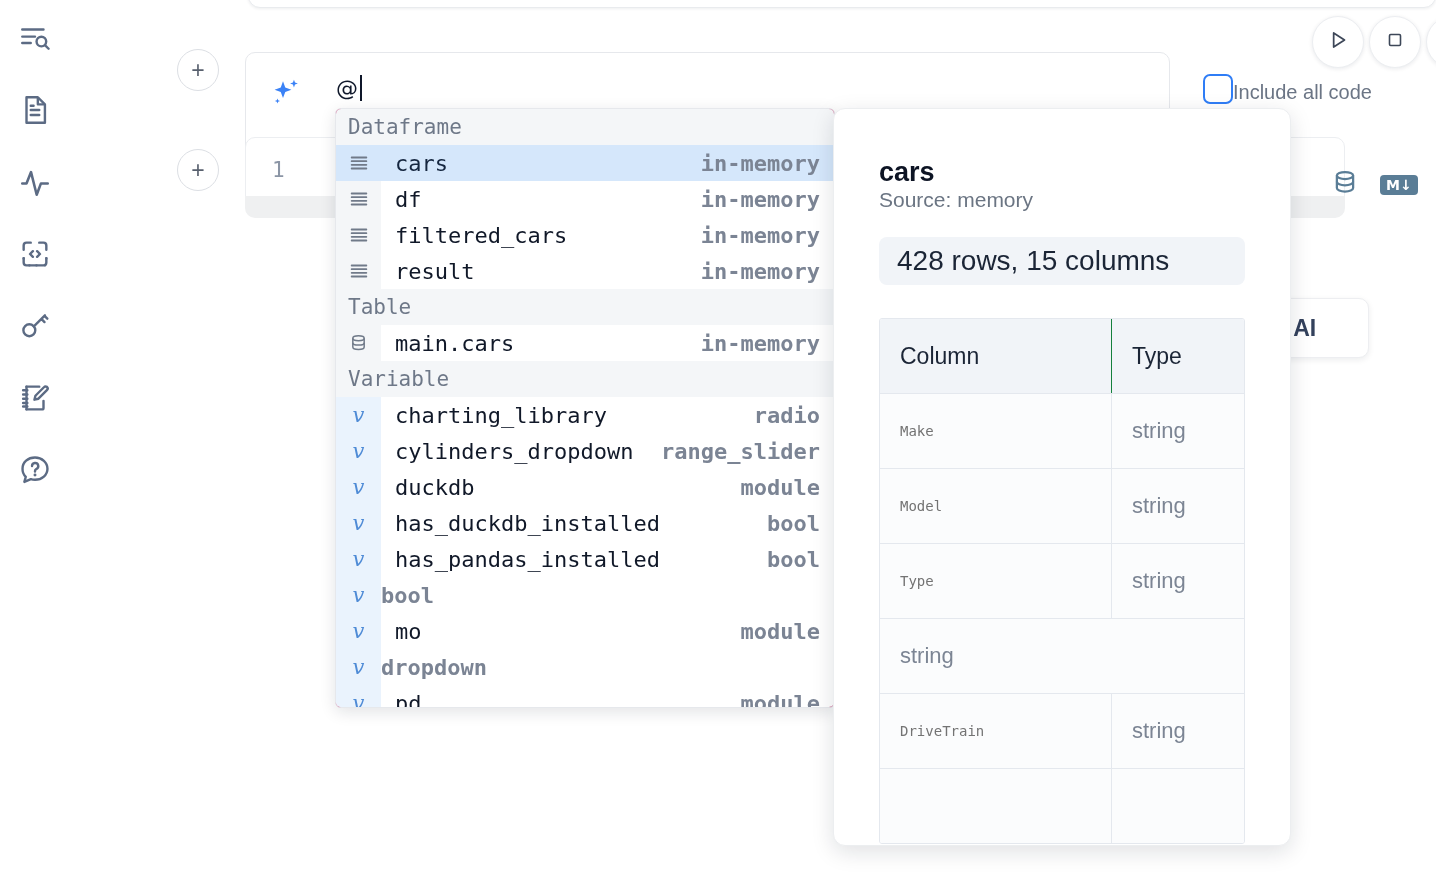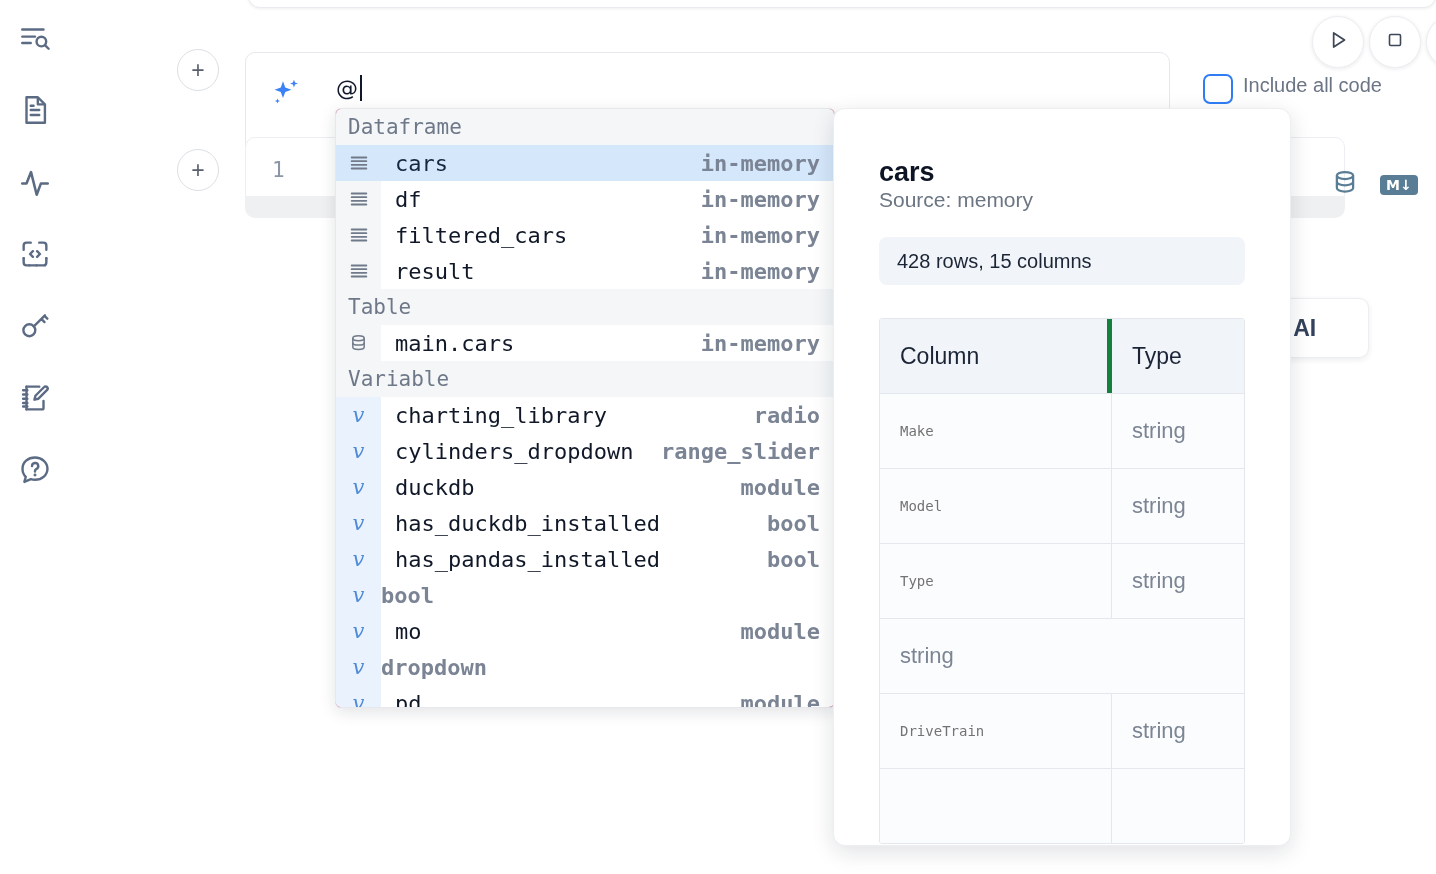--- a/index.html
+++ b/index.html
@@ -76,21 +76,21 @@
     box-shadow: 0 1px 4px rgba(16,24,40,.09);
     display: flex; align-items: center; justify-content: center;
     cursor: pointer; color: #3d4758;
   }
   .circ-run  { left: 1312px; top: 16px; }
   .circ-stop { left: 1369px; top: 16px; }
   .circ-more { left: 1426px; top: 16px; }
 
   .include-row {
     position: absolute; left: 1203px; top: 74px;
-    display: flex; align-items: flex-start; gap: 10px;
+    display: flex; align-items: flex-end; 
     cursor: pointer;
   }
   .chk {
     width: 30px; height: 30px; border-radius: 7px;
     border: 2px solid #2f7df6; background: #fff;
   }
   .include-label {
     font-size: 20px; color: #6b7585;
     font-family: "Liberation Sans", sans-serif;
   }
@@ -202,35 +202,35 @@
   }
   .pv-source {
     font-size: 21px; color: #6b7583;
   }
   .pv-stat {
     margin-top: 25px;
     background: #f1f4f8;
     border-radius: 8px;
     height: 48px; line-height: 48px;
     padding-left: 18px;
-    font-size: 20px; color: #1b2536;
+    font-size: 28px; color: #1b2536;
   }
   .pv-table {
     margin-top: 33px;
     border: 1px solid #e4e8ee;
     border-radius: 3px;
     overflow: hidden;
   }
   .pv-tr { display: flex; border-bottom: 1px solid #e4e8ee; }
   .pv-tr:last-child { border-bottom: none; }
   .pv-th {
     flex: 0 0 232px; height: 74px; line-height: 74px;
     background: #f1f4f8; padding-left: 20px;
     font-size: 23px; color: #1b2536;
-    border-right: 5px solid #15803d;
+    border-right: 1px solid #15803d;
   }
   .pv-th.t2 { flex: 1 1 auto; border-right: none; }
   .pv-td {
     flex: 0 0 232px; height: 74px; line-height: 74px;
     background: #fbfcfd; padding-left: 20px;
     font-family: "DejaVu Sans Mono", monospace;
     font-size: 14px; color: #737373;
     border-right: 1px solid #e4e8ee;
   }
   .pv-td.t2 {

